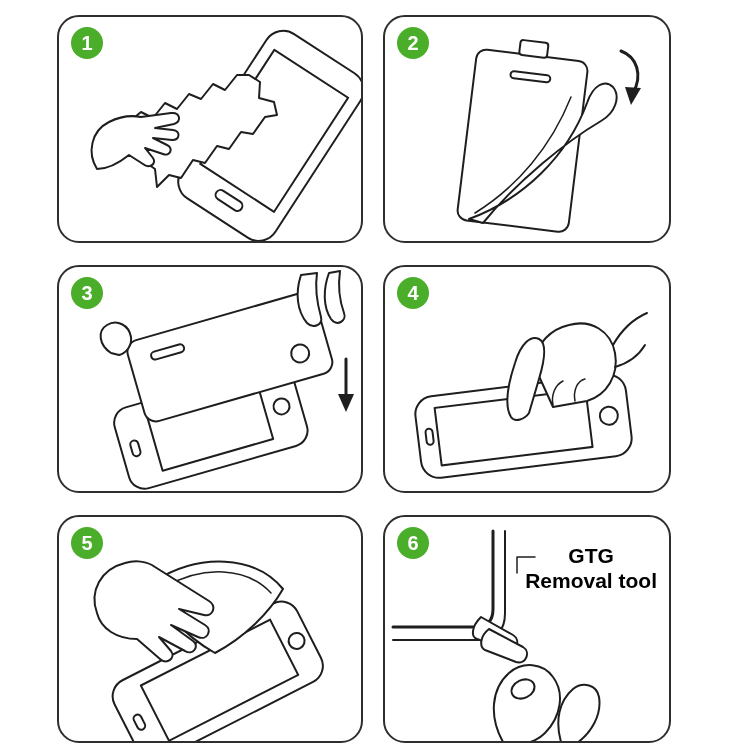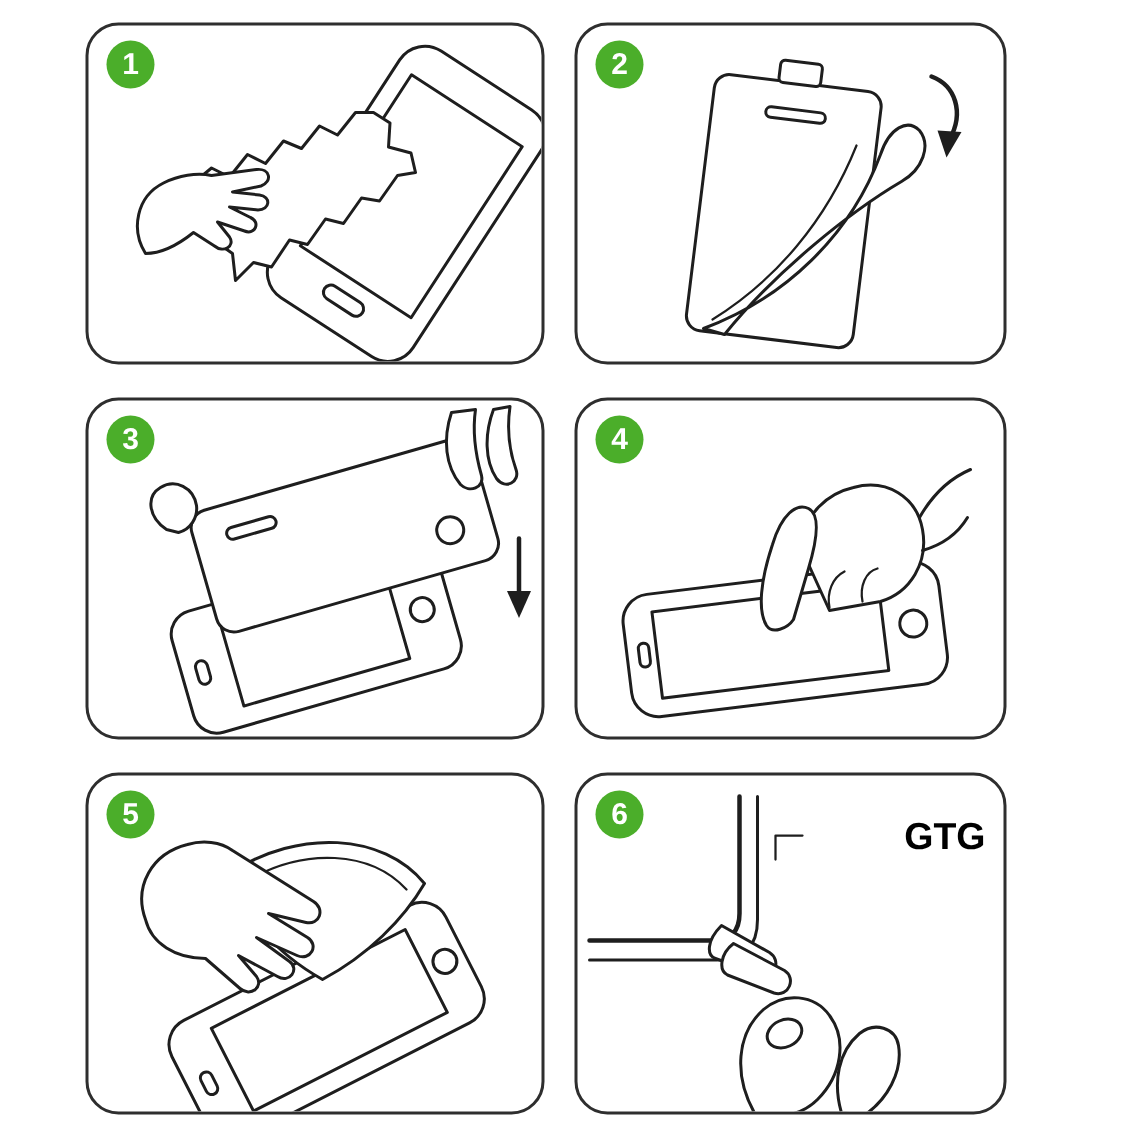--- a/index.html
+++ b/index.html
@@ -22,21 +22,21 @@
          background:var(--badge-green);color:#fff;font-weight:bold;font-size:20px;
          display:flex;align-items:center;justify-content:center;z-index:2;}
   .ill{position:absolute;left:0;top:0;width:100%;height:100%;}
   .ill path,.ill rect,.ill line,.ill circle,.ill ellipse,.ill polyline{
       fill:none;stroke:var(--line-ink);stroke-width:2;stroke-linecap:round;stroke-linejoin:round;}
   .ill .fill-white{fill:#ffffff;}
   .ill .fill-dark{fill:var(--line-ink);stroke:none;}
   .ill .thick{stroke-width:3;}
   .ill .thin{stroke-width:1.5;}
   .gtg{position:absolute;right:12px;top:26px;text-align:center;font-weight:bold;
-       font-size:25px;line-height:1.2;color:#000;z-index:2;}
+       font-size:21px;line-height:1.2;color:#000;z-index:2;}
   .gtg span{display:block;}
 </style>
 </head>
 <body>
 
 <div class="board">
 
   <section class="panel p1">
     <span class="badge">1</span>
     <svg class="ill" viewBox="0 0 302 224">
@@ -117,20 +117,21 @@
       <path class="fill-white" d="M96,64 C140,36 196,38 224,72 C210,96 186,120 156,136 C124,118 102,92 96,64 Z"></path>
       <path class="thin" d="M106,70 C144,48 188,50 212,76"></path>
       <path class="fill-white" d="M38,96 C30,74 42,52 66,46 C76,43 88,44 96,50 L150,84 C158,89 154,100 145,98 L120,92 L146,108 C154,113 148,124 139,120 L112,108 L134,124 C141,129 134,139 126,134 L100,120 L112,134 C117,141 108,148 101,142 L78,122 C58,122 42,112 38,96 Z"></path>
     </svg>
   </section>
 
   <section class="panel p6">
     <span class="badge">6</span>
     <div class="gtg">
       <span>GTG</span>
+      <span>Removal tool</span>
     </div>
     <svg class="ill" viewBox="0 0 284 224">
       <path class="thick" d="M108,14 L108,92 Q108,110 90,110 L8,110"></path>
       <path d="M120,14 L120,96 Q120,123 93,123 L8,123"></path>
       <path class="thin" d="M150,40 L132,40 L132,56"></path>
       <path class="fill-white" d="M96,100 L128,118 C136,123 132,136 122,133 L92,122 C86,120 86,110 96,100 Z"></path>
       <path class="fill-white" d="M104,112 L138,130 C146,135 141,148 131,145 L100,133 C94,130 95,119 104,112 Z"></path>
       <path class="fill-white" d="M118,225 C104,200 106,172 124,156 C138,144 158,146 168,160 C180,176 176,200 160,216 C150,226 134,230 118,225 Z"></path>
       <ellipse cx="138" cy="172" rx="12" ry="9" transform="rotate(-25 138 172)"></ellipse>
       <path class="fill-white" d="M176,225 C170,204 174,184 188,172 C198,164 212,168 214,180 C217,198 206,216 192,226 Z"></path>

